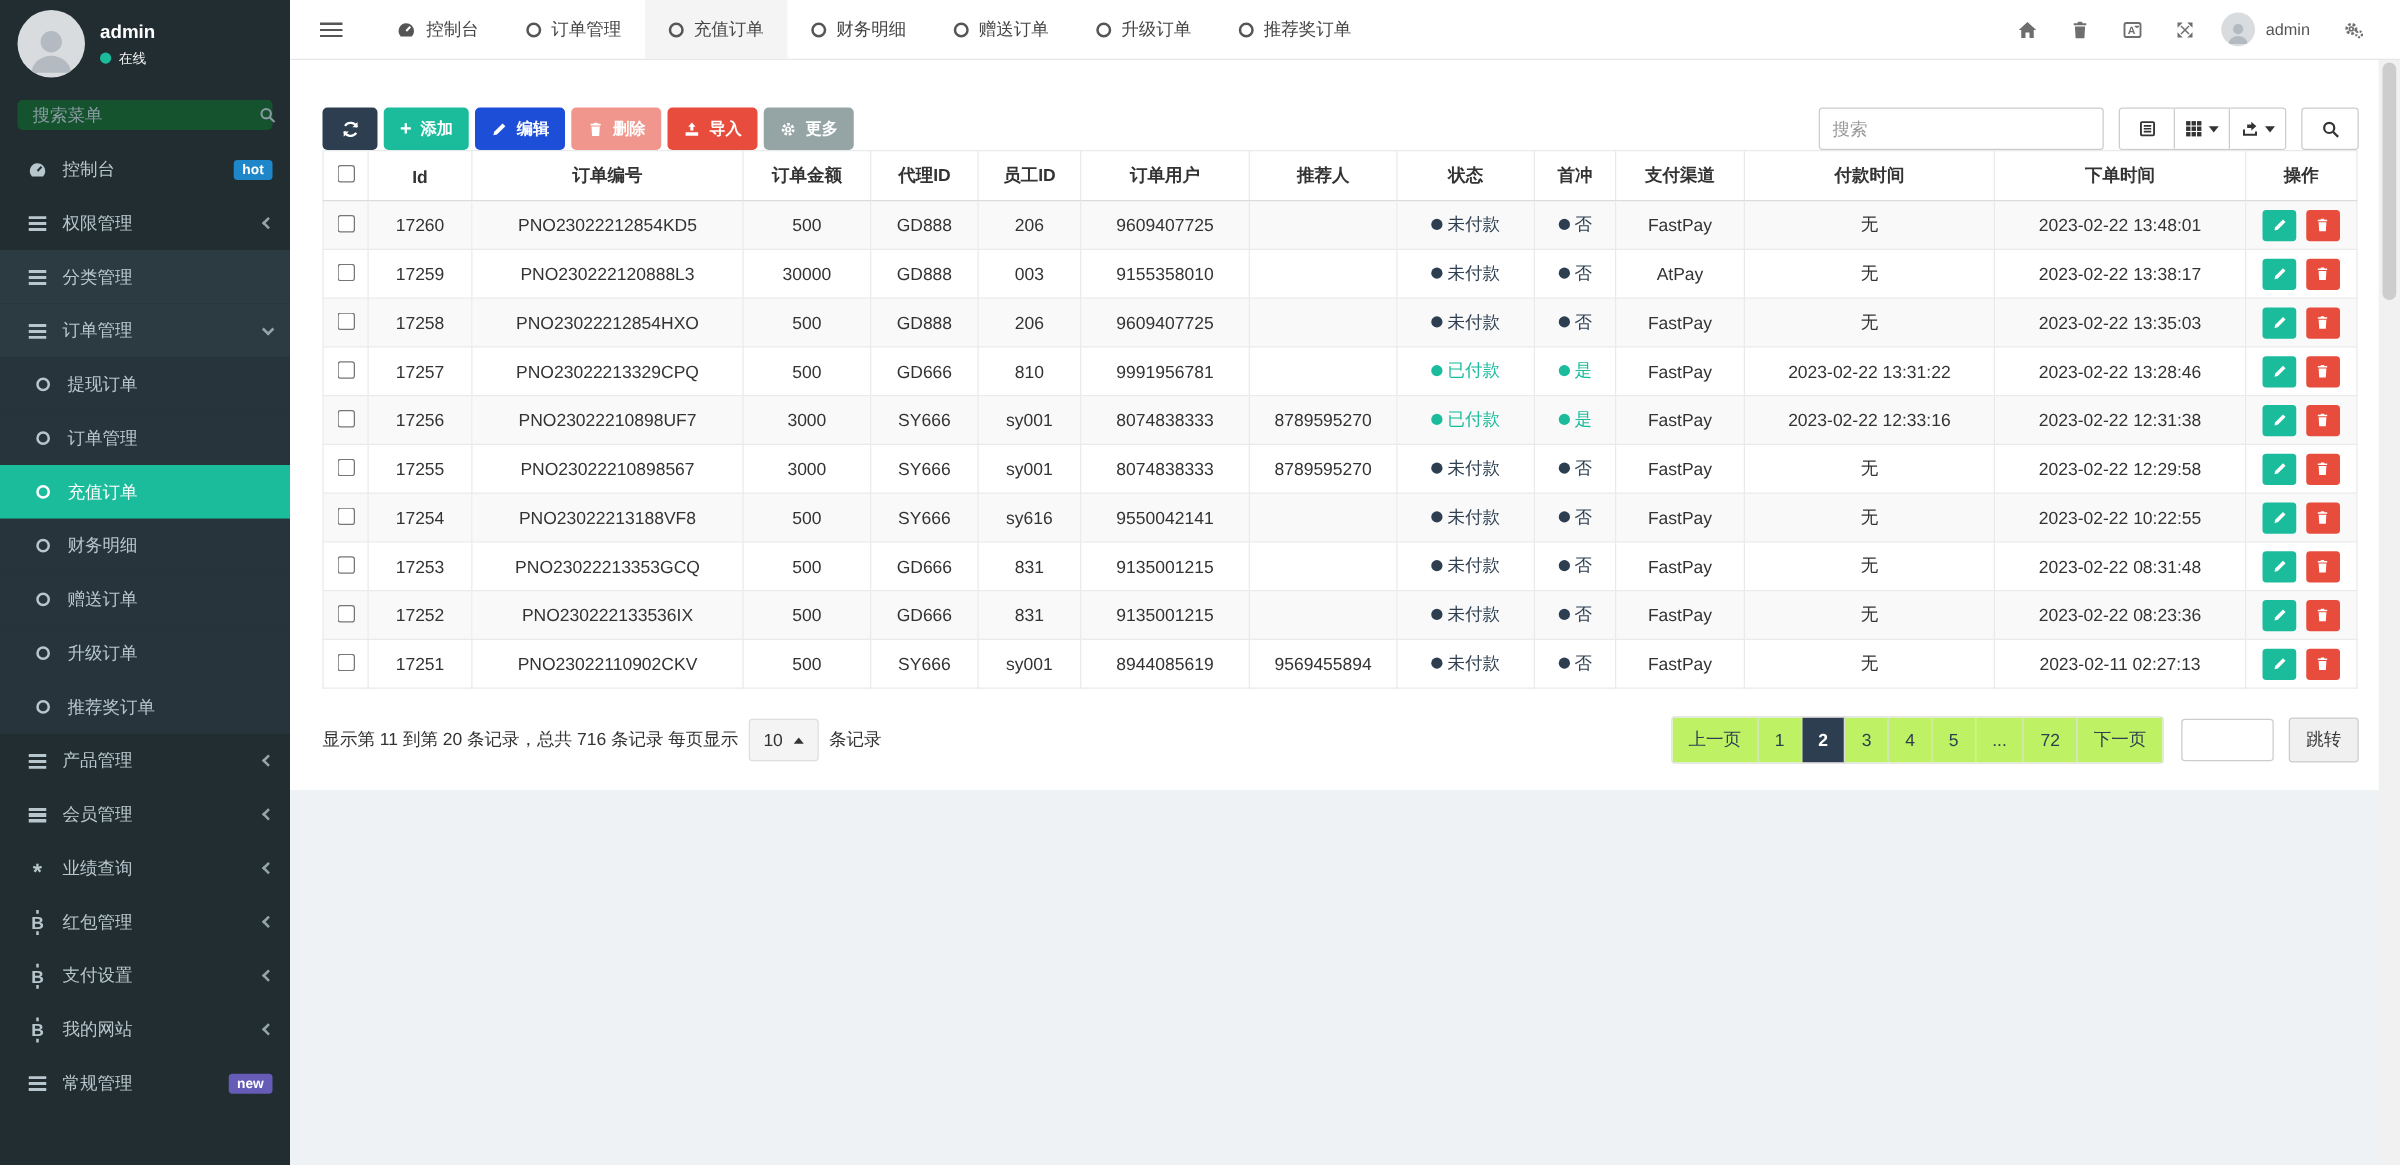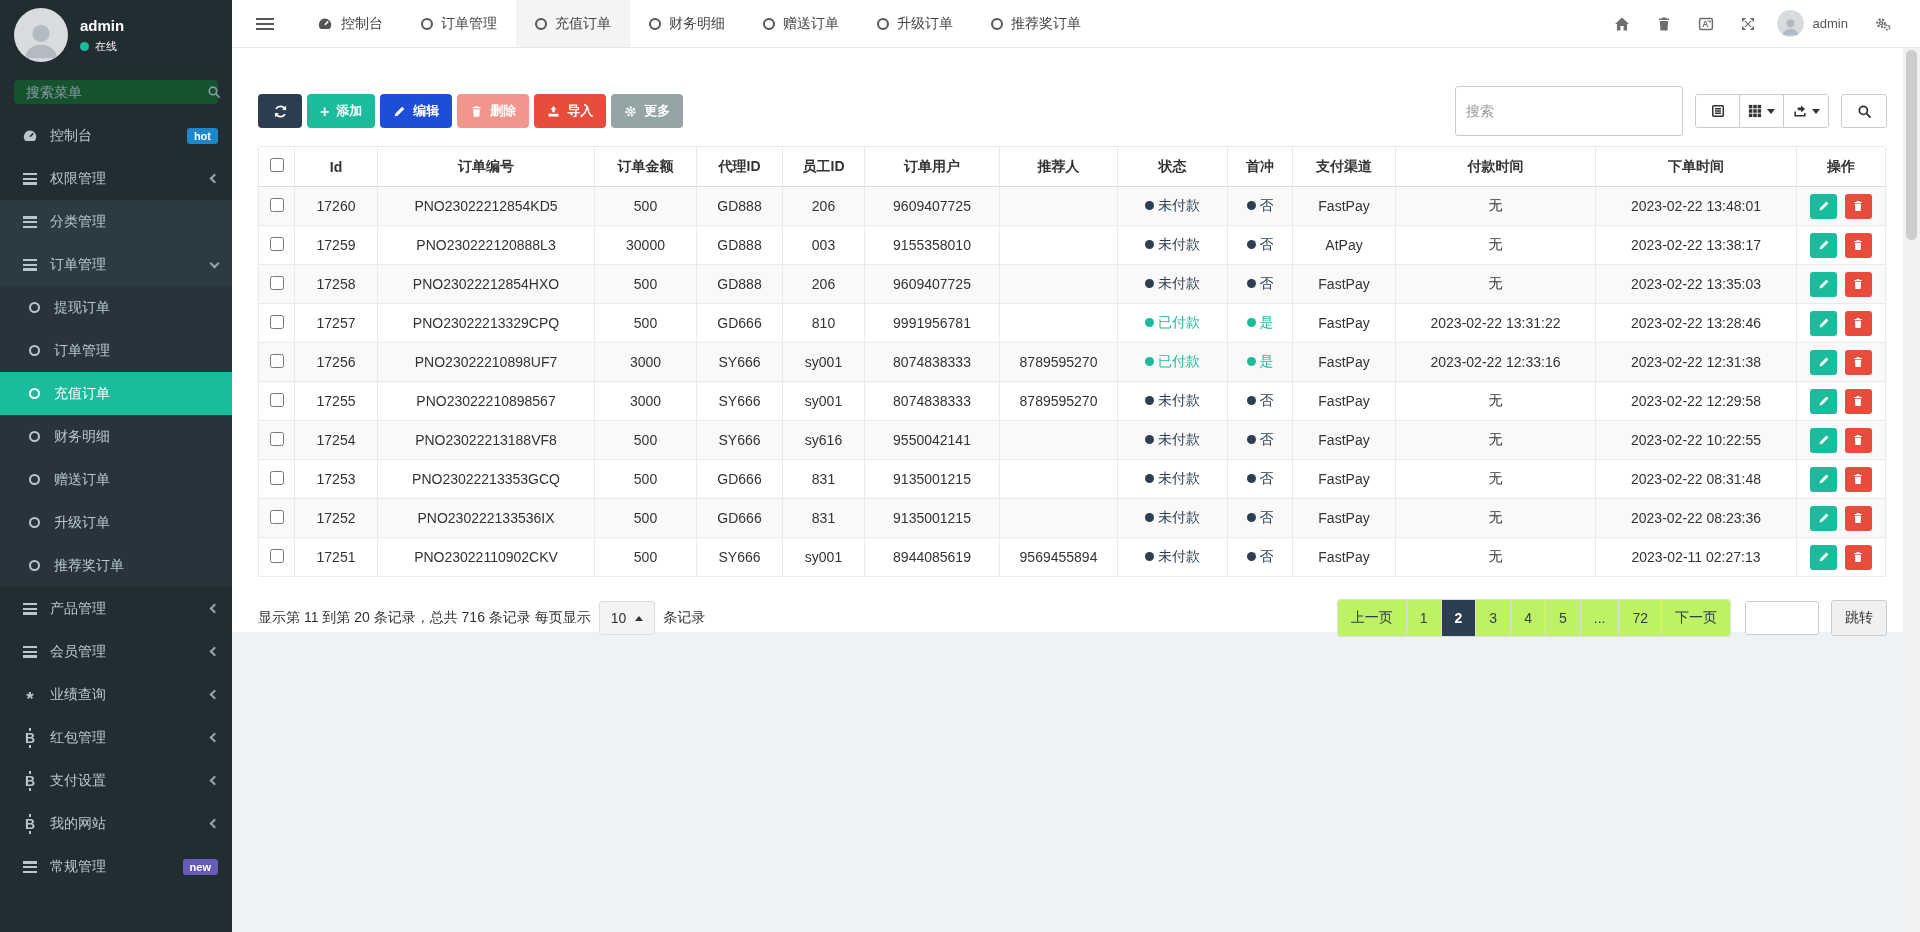--- a/index.html
+++ b/index.html
@@ -88,38 +88,38 @@
   .btn svg { width:13px; height:13px; }
   .btn.navy { background:#2c3e50; width:44px; justify-content:center; padding:0; }
   .btn.navy svg { width:15px; height:15px; }
   .btn.teal { background:#1abc9c; }
   .btn.teal-light { background:#1d4ed8; cursor:default; }
   .btn.red-light { background:#f0968c; cursor:default; }
   .btn.red { background:#e74c3c; }
   .btn.gray { background:#95a5a6; }
 
   .toolbar-right { margin-left:auto; display:flex; align-items:center; }
-  .search-box input { width:228px; height:50px; border:1px solid #ccc; border-radius:3px;
+  .search-box input { width:228px; height:34px; border:1px solid #ccc; border-radius:3px;
     padding:0 10px; font-size:14px; color:#555; outline:none; font-family:inherit; }
   .search-box input::placeholder { color:#999; }
   .vgroup { display:inline-flex; margin-left:12px; border:1px solid #ccc; border-radius:3px; overflow:hidden; }
   .vbtn { min-width:44px; height:32px; background:#fff; border:none; border-right:1px solid #ccc;
     display:inline-flex; align-items:center; justify-content:center; gap:5px; color:#333; cursor:pointer; padding:0 8px; }
   .vbtn:last-child { border-right:none; }
   .vbtn svg { width:14px; height:14px; }
   .caret-down { width:0; height:0; border-left:4px solid transparent; border-right:4px solid transparent;
     border-top:5px solid #333; }
   .caret-up { width:0; height:0; border-left:4px solid transparent; border-right:4px solid transparent;
     border-bottom:5px solid #333; }
   .search-btn { margin-left:12px; width:46px; height:34px; border:1px solid #ccc; border-radius:3px;
     background:#fff; display:flex; align-items:center; justify-content:center; color:#333; cursor:pointer; }
   .search-btn svg { width:15px; height:15px; }
 
   
-  table { width:1440px; border-collapse:collapse; table-layout:fixed; margin-top:10px; }
+  table { width:1440px; border-collapse:collapse; table-layout:fixed; }
   th, td { border:1px solid #e8eaec; text-align:center; overflow:hidden; white-space:nowrap; }
   th { height:40px; font-size:14px; color:#333; border-bottom:1px solid #dcdcdc; }
   td { height:39px; font-size:14px; color:#333; }
   tbody tr:nth-child(odd) { background:#f9f9f9; }
   td input[type=checkbox], th input[type=checkbox] { width:14px; height:14px; }
   .c-status, .c-first { color:#2c3e50; }
   .c-status .dot, .c-first .dot { display:inline-block; width:9px; height:9px; border-radius:50%;
     background:#2c3e50; margin-right:4px; }
   .c-status.ok, .c-first.ok { color:#1abc9c; }
   .c-status.ok .dot, .c-first.ok .dot { background:#1abc9c; }

